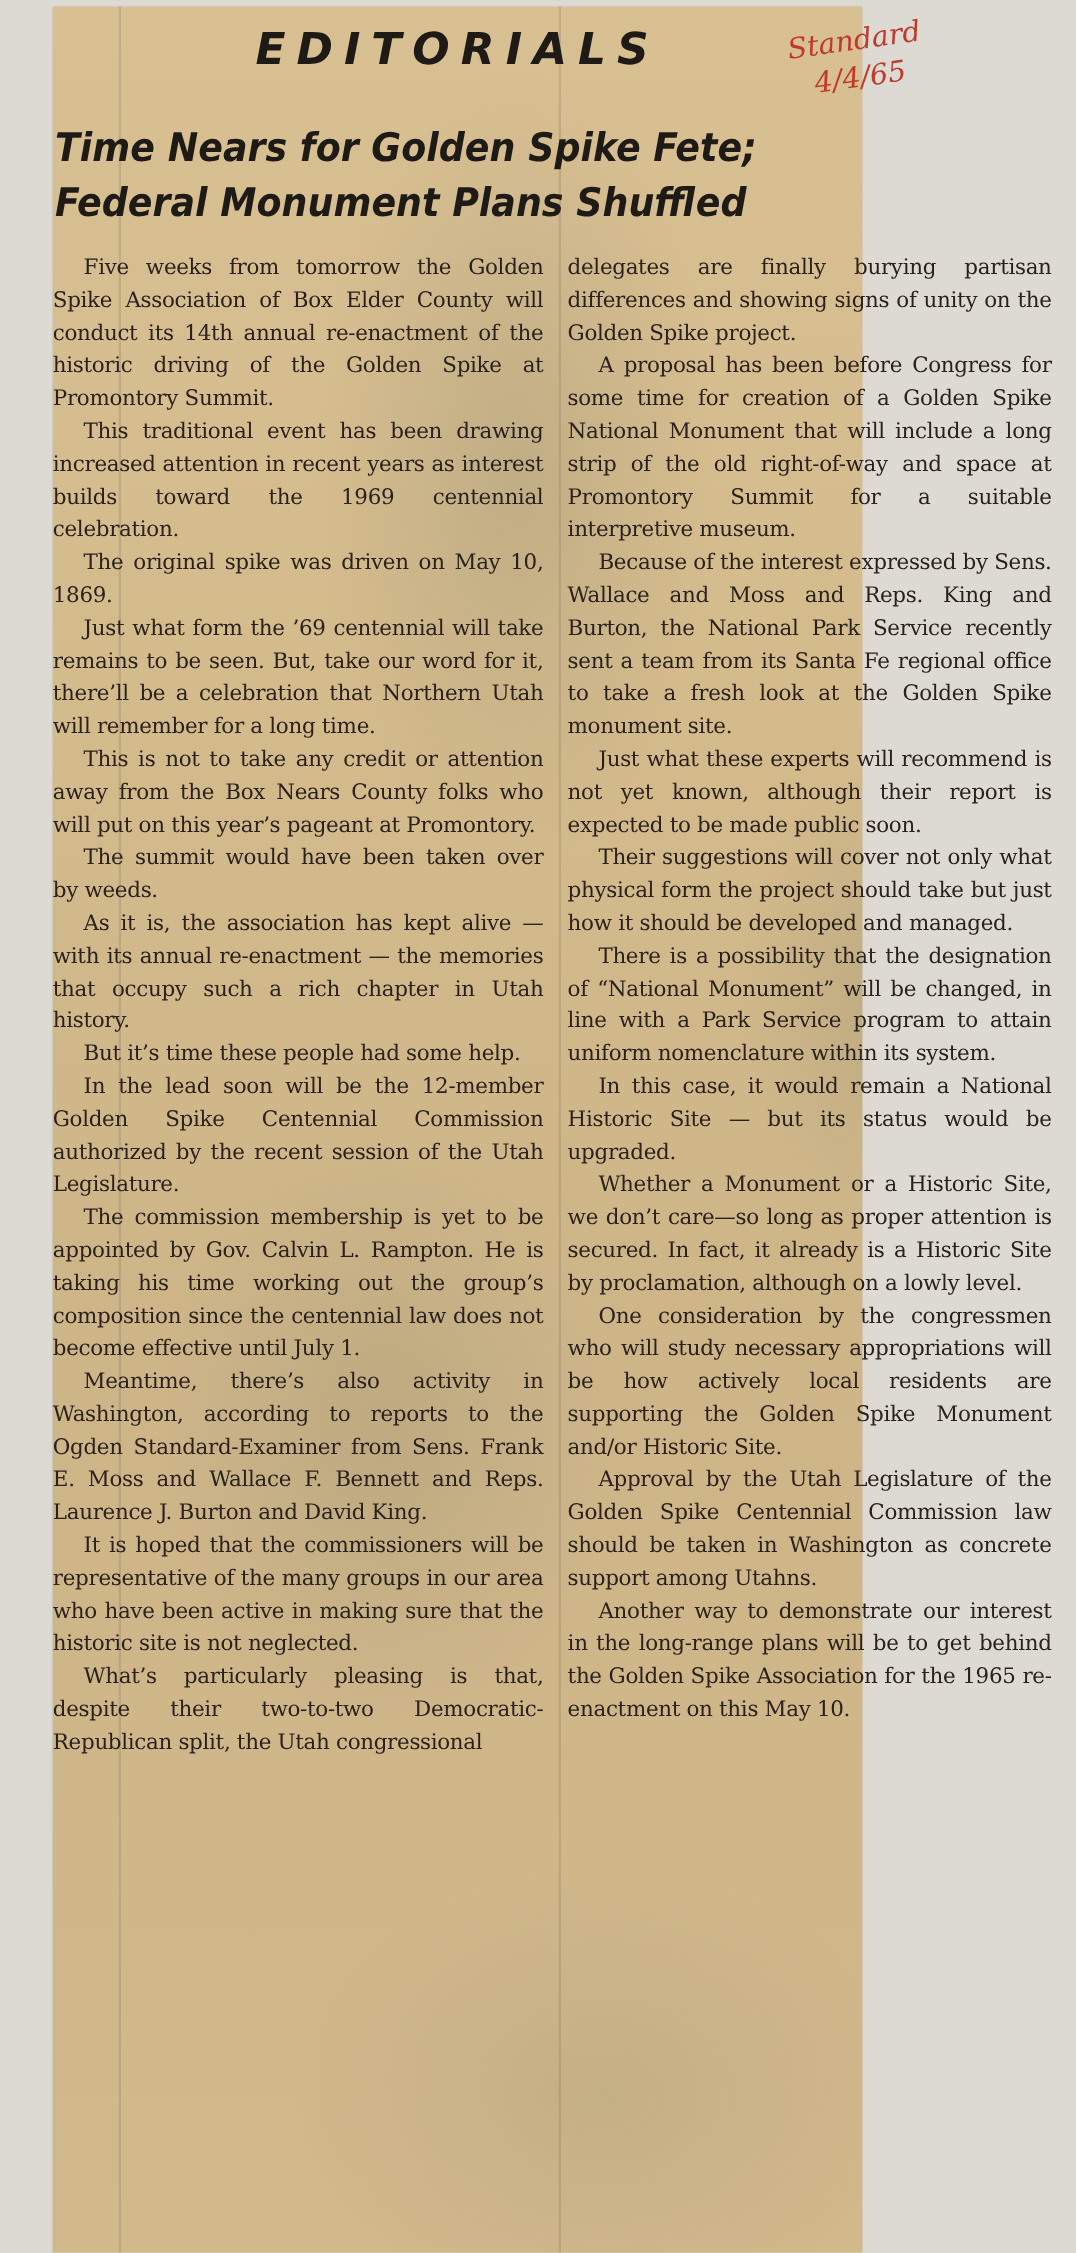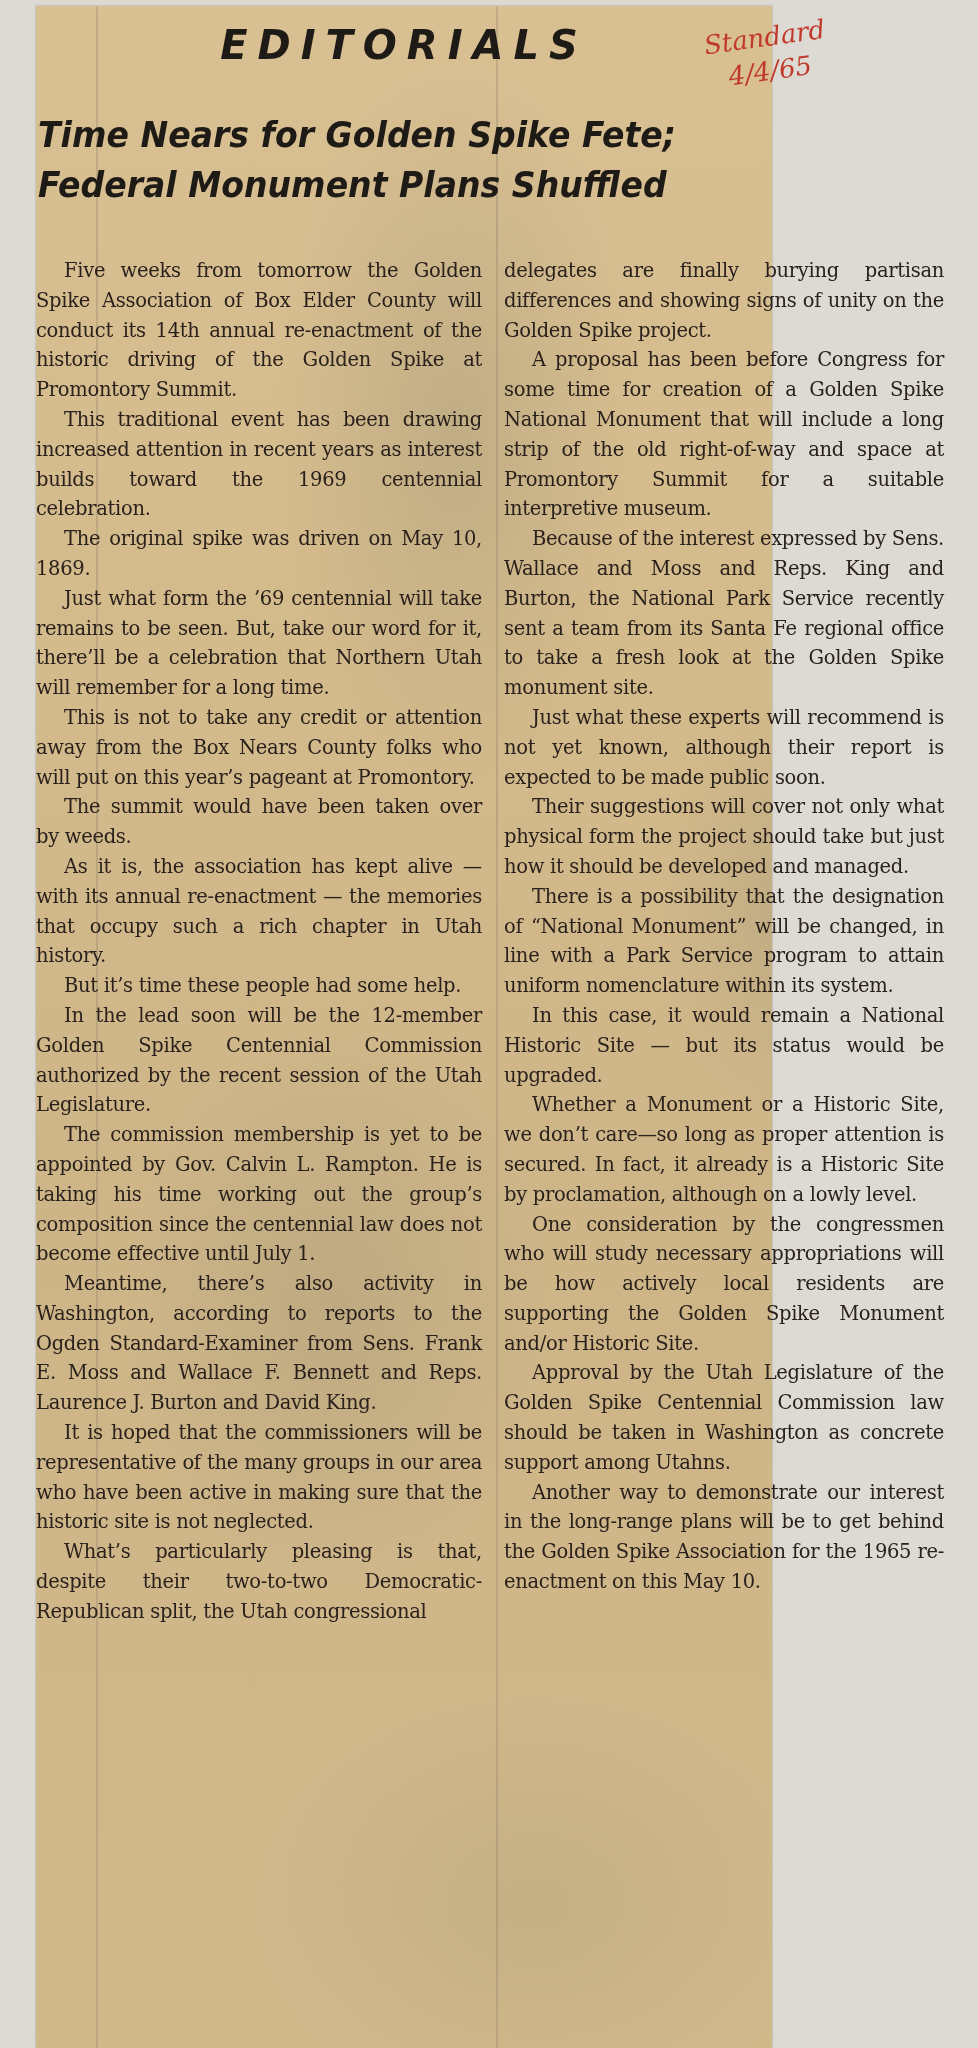--- a/index.html
+++ b/index.html
@@ -3,21 +3,21 @@
   <meta charset="utf-8">
   <style>
     html, body { margin:0; padding:0; }
     body {
       width: 978px; height: 2048px; overflow: hidden;
       background: #dcdad3;
       position: relative;
     }
     .clipping {
       position: absolute;
-      left: 36px; top: 6px;
+      left: 48px; top: 6px;
       width: 736px; height: 2042px;
       background:
         radial-gradient(ellipse 260px 520px at 420px 420px, rgba(120,120,100,0.22), rgba(0,0,0,0) 70%),
         radial-gradient(ellipse 200px 300px at 760px 900px, rgba(110,110,95,0.18), rgba(0,0,0,0) 70%),
         radial-gradient(ellipse 300px 400px at 300px 1300px, rgba(120,115,95,0.18), rgba(0,0,0,0) 70%),
         radial-gradient(ellipse 400px 300px at 500px 1900px, rgba(140,130,100,0.18), rgba(0,0,0,0) 70%),
         linear-gradient(180deg, #d9c093 0%, #d4bb8c 30%, #cdb588 60%, #d2b98c 100%);
       box-shadow: 0 0 2px rgba(0,0,0,0.25);
     }
     .fold {
@@ -52,21 +52,20 @@
       width: 932px;
       display:flex; gap: 22px;
     }
     .col {
       width: 440px;
       font-family: "DejaVu Serif", serif;
       font-size: 19.5px; line-height: 29.8px;
       color:#2a211c;
       text-align: justify;
       letter-spacing: -0.3px;
-      margin-top: 28px;
     }
     .col.left { padding-left: 0; width: 446px; }
     .col.right { width: 440px; }
     .col p { margin:0; text-indent: 28px; }
   </style>
 </head>
 <body>
 
 <div class="clipping">
   <div class="fold" style="left:60px"></div>

